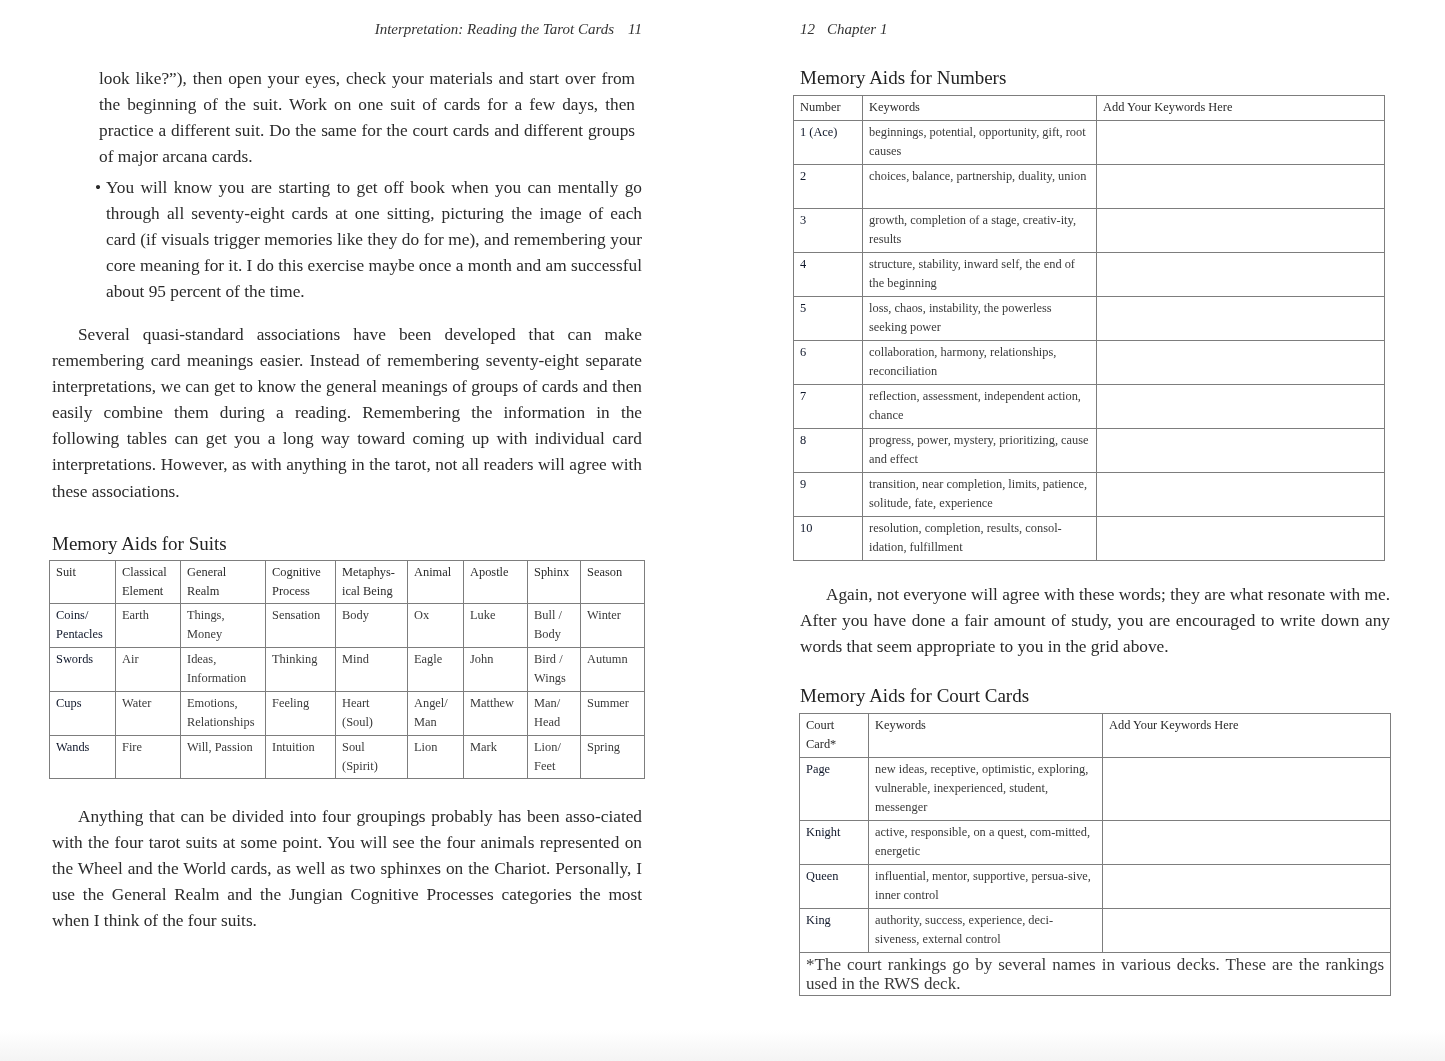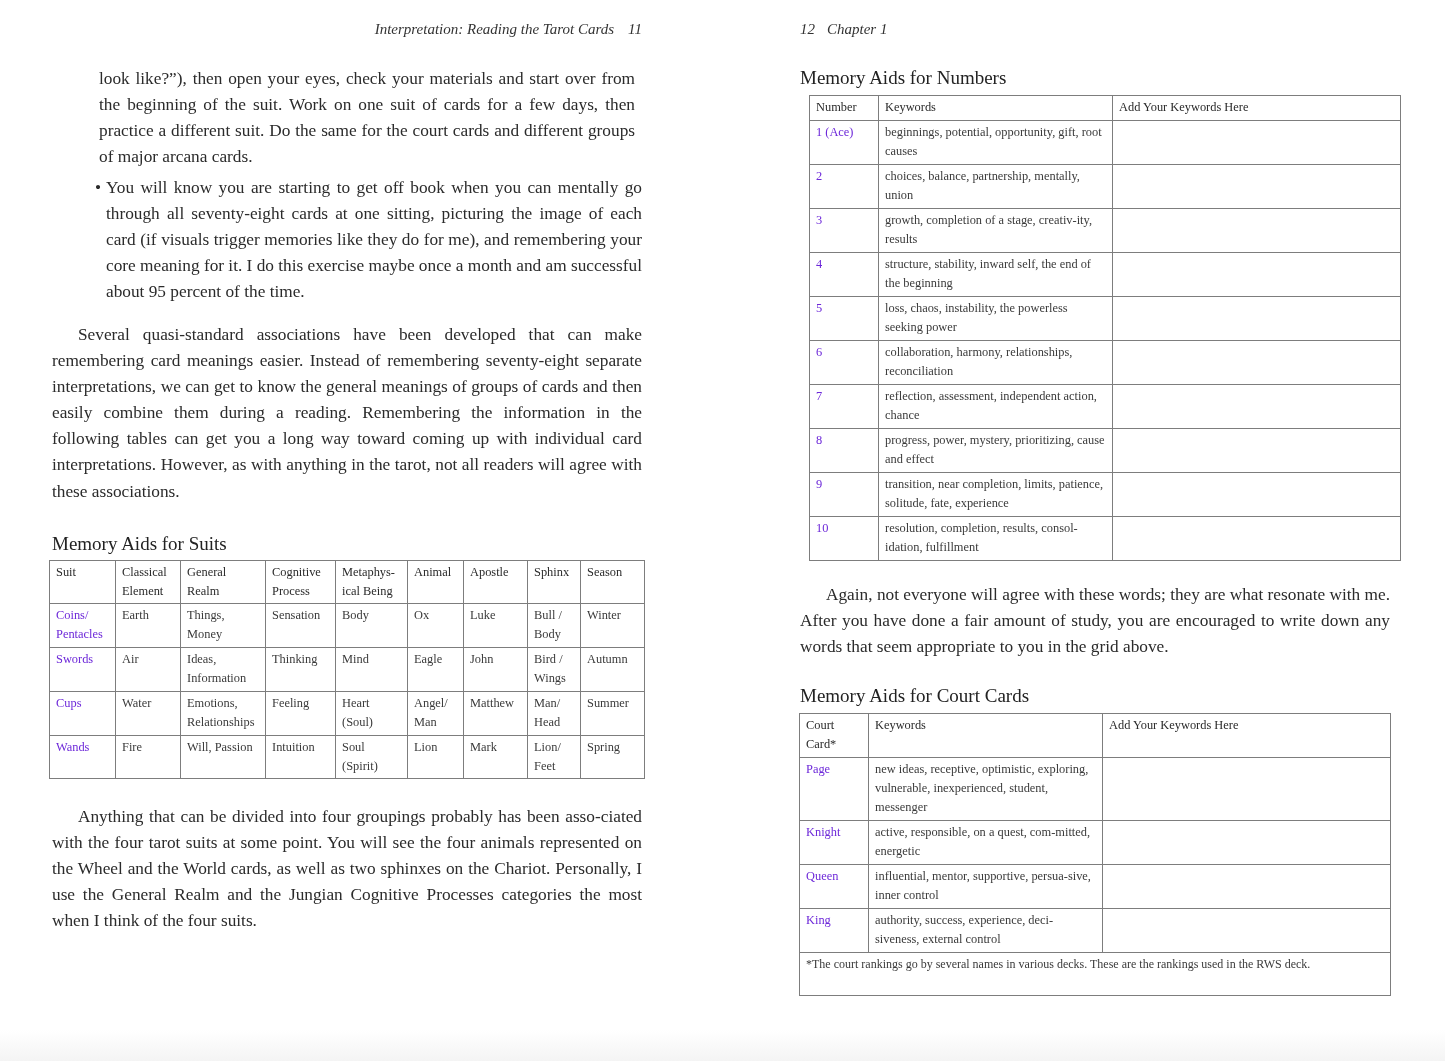--- a/index.html
+++ b/index.html
@@ -17,23 +17,23 @@
   .block { position: absolute; font-size: 17.3px; line-height: 26.1px; text-align: justify; color: #2b2b2b; }
   .block p { text-align: justify; text-align-last: left; }
   .indent { text-indent: 26px; }
   .bullet-item { position: relative; }
   .bullet { position: absolute; left: -11px; top: 0; }
   .table-title { position: absolute; font-size: 19px; color: #222; white-space: nowrap; }
   table { position: absolute; border-collapse: collapse; font-size: 12.4px; line-height: 19px; color: #3a3a3a; table-layout: fixed; }
   table, th, td { border: 1.3px solid #7d7d7d; }
   th, td { vertical-align: top; text-align: left; padding: 2px 5px 0 6px; font-weight: normal; }
   th { color: #2a2a2a; }
-  td.first { color: #6d28d9; }
+  td.first { color: #0f172a; }
   td.empty-cell { background: #ffffff; }
-  .footnote-cell { font-size: 12px; line-height: 19px; padding: 2px 6px; text-align: justify; text-align-last: left; }
+  .footnote-cell { font-size: 17px; line-height: 19px; padding: 2px 6px; text-align: justify; text-align-last: left; }
 </style>
 </head>
 <body>
 
 <div class="page page-left">
   <div class="running-head">
     <span>Interpretation: Reading the Tarot Cards</span><span class="num">11</span>
   </div>
 
   <div class="block" style="left:99px; top:66px; width:536px;">
@@ -127,40 +127,40 @@
   </div>
 </div>
 
 <div class="page page-right">
   <div class="running-head">
     <span class="num">12</span><span>Chapter 1</span>
   </div>
 
   <div class="table-title" style="left:78px; top:67px;text-align:right;">Memory Aids for Numbers</div>
 
-  <table style="left:87px; top:95px; width:591px;">
+  <table style="left:71px; top:95px; width:591px;">
     <colgroup>
       <col style="width:69px">
         <col style="width:234px">
         <col style="width:288px">
     </colgroup>
     <tbody>
         <tr style="height:25px">
       <th>Number</th>
       <th>Keywords</th>
       <th>Add Your Keywords Here</th>
     </tr>
     <tr style="height:44px">
       <td class="first">1 (Ace)</td>
       <td>beginnings, potential, opportunity, gift, root causes</td>
       <td class="empty-cell"></td>
     </tr>
     <tr style="height:44px">
       <td class="first">2</td>
-      <td>choices, balance, partnership, mentally, union</td>
+      <td>choices, balance, partnership, duality, union</td>
       <td class="empty-cell"></td>
     </tr>
     <tr style="height:44px">
       <td class="first">3</td>
       <td>growth, completion of a stage, creativ-ity, results</td>
       <td class="empty-cell"></td>
     </tr>
     <tr style="height:44px">
       <td class="first">4</td>
       <td>structure, stability, inward self, the end of the beginning</td>

